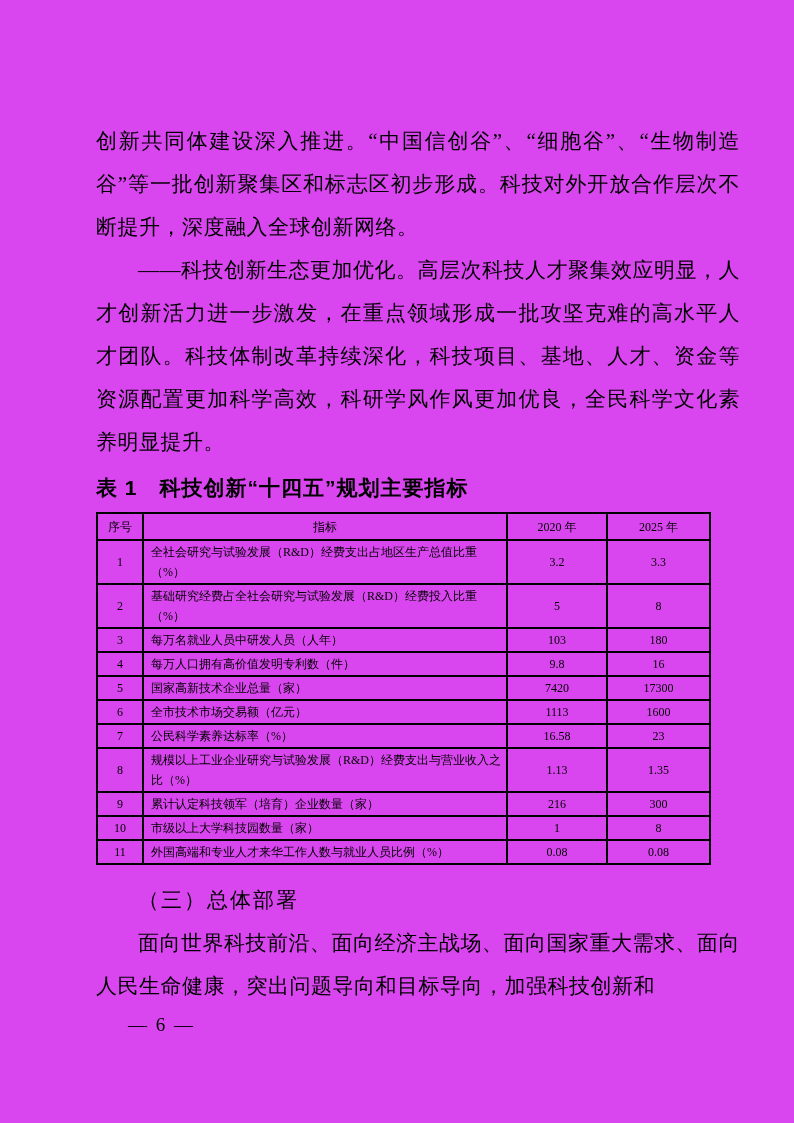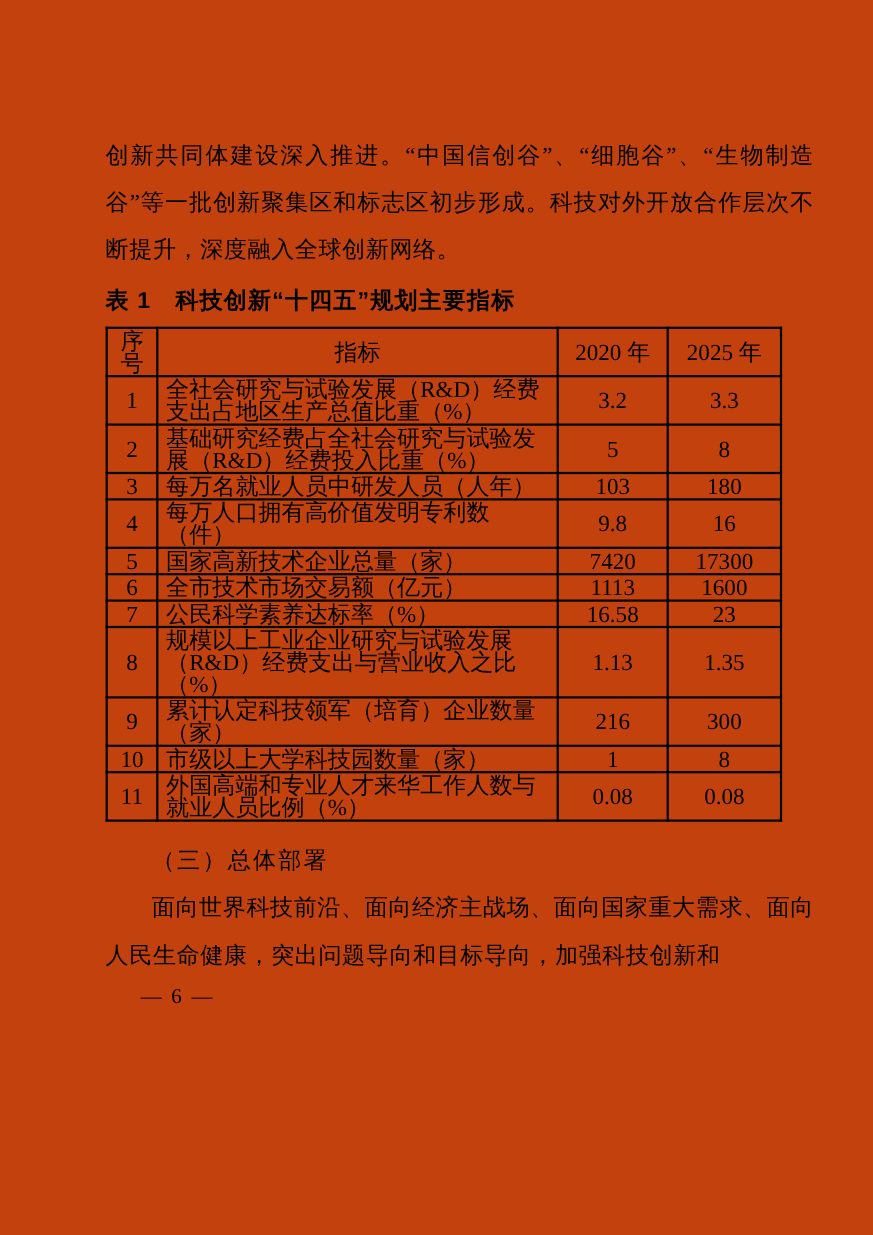--- a/index.html
+++ b/index.html
@@ -6,21 +6,21 @@
     margin: 0;
     padding: 0;
     background: #ffffff;
     color: #000000;
   }
   .page {
     position: relative;
     box-sizing: border-box;
     width: 794px;
     height: 1123px;
-    background: #c2410c;
+    background: #d946ef;
     padding: 120px 54px 0 96px;
     overflow: hidden;
     font-family: "Liberation Serif", "DejaVu Serif", serif;
   }
   .para {
     margin: 0;
     font-size: 21px;
     line-height: 43px;
     text-align: justify;
     letter-spacing: 0.5px;
@@ -37,21 +37,21 @@
   table.indicators {
     border-collapse: collapse;
     table-layout: fixed;
     width: 613px;
     border: 2px solid #000;
   }
   table.indicators th,
   table.indicators td {
     border: 2px solid #000;
     font-weight: normal;
-    font-size: 21px;
+    font-size: 12px;
     line-height: 20px;
     text-align: center;
     padding: 1px 2px;
     overflow: hidden;
   }
   table.indicators th { height: 23px; }
   table.indicators td.ind {
     text-align: left;
     padding: 1px 4px 1px 7px;
   }
@@ -68,20 +68,21 @@
     letter-spacing: 2px;
   }
 </style>
 </head>
 <body>
 
 <div class="page">
 
   <p class="para">创新共同体建设深入推进。“中国信创谷”、“细胞谷”、“生物制造谷”等一批创新聚集区和标志区初步形成。科技对外开放合作层次不断提升，深度融入全球创新网络。</p>
 
+  <p class="para indent2">——科技创新生态更加优化。高层次科技人才聚集效应明显，人才创新活力进一步激发，在重点领域形成一批攻坚克难的高水平人才团队。科技体制改革持续深化，科技项目、基地、人才、资金等资源配置更加科学高效，科研学风作风更加优良，全民科学文化素养明显提升。</p>
 
   <div class="table-title">表 1　科技创新“十四五”规划主要指标</div>
 
   <table class="indicators">
     <colgroup>
       <col style="width:46px">
       <col style="width:364px">
       <col style="width:100px">
       <col style="width:103px">
     </colgroup>

